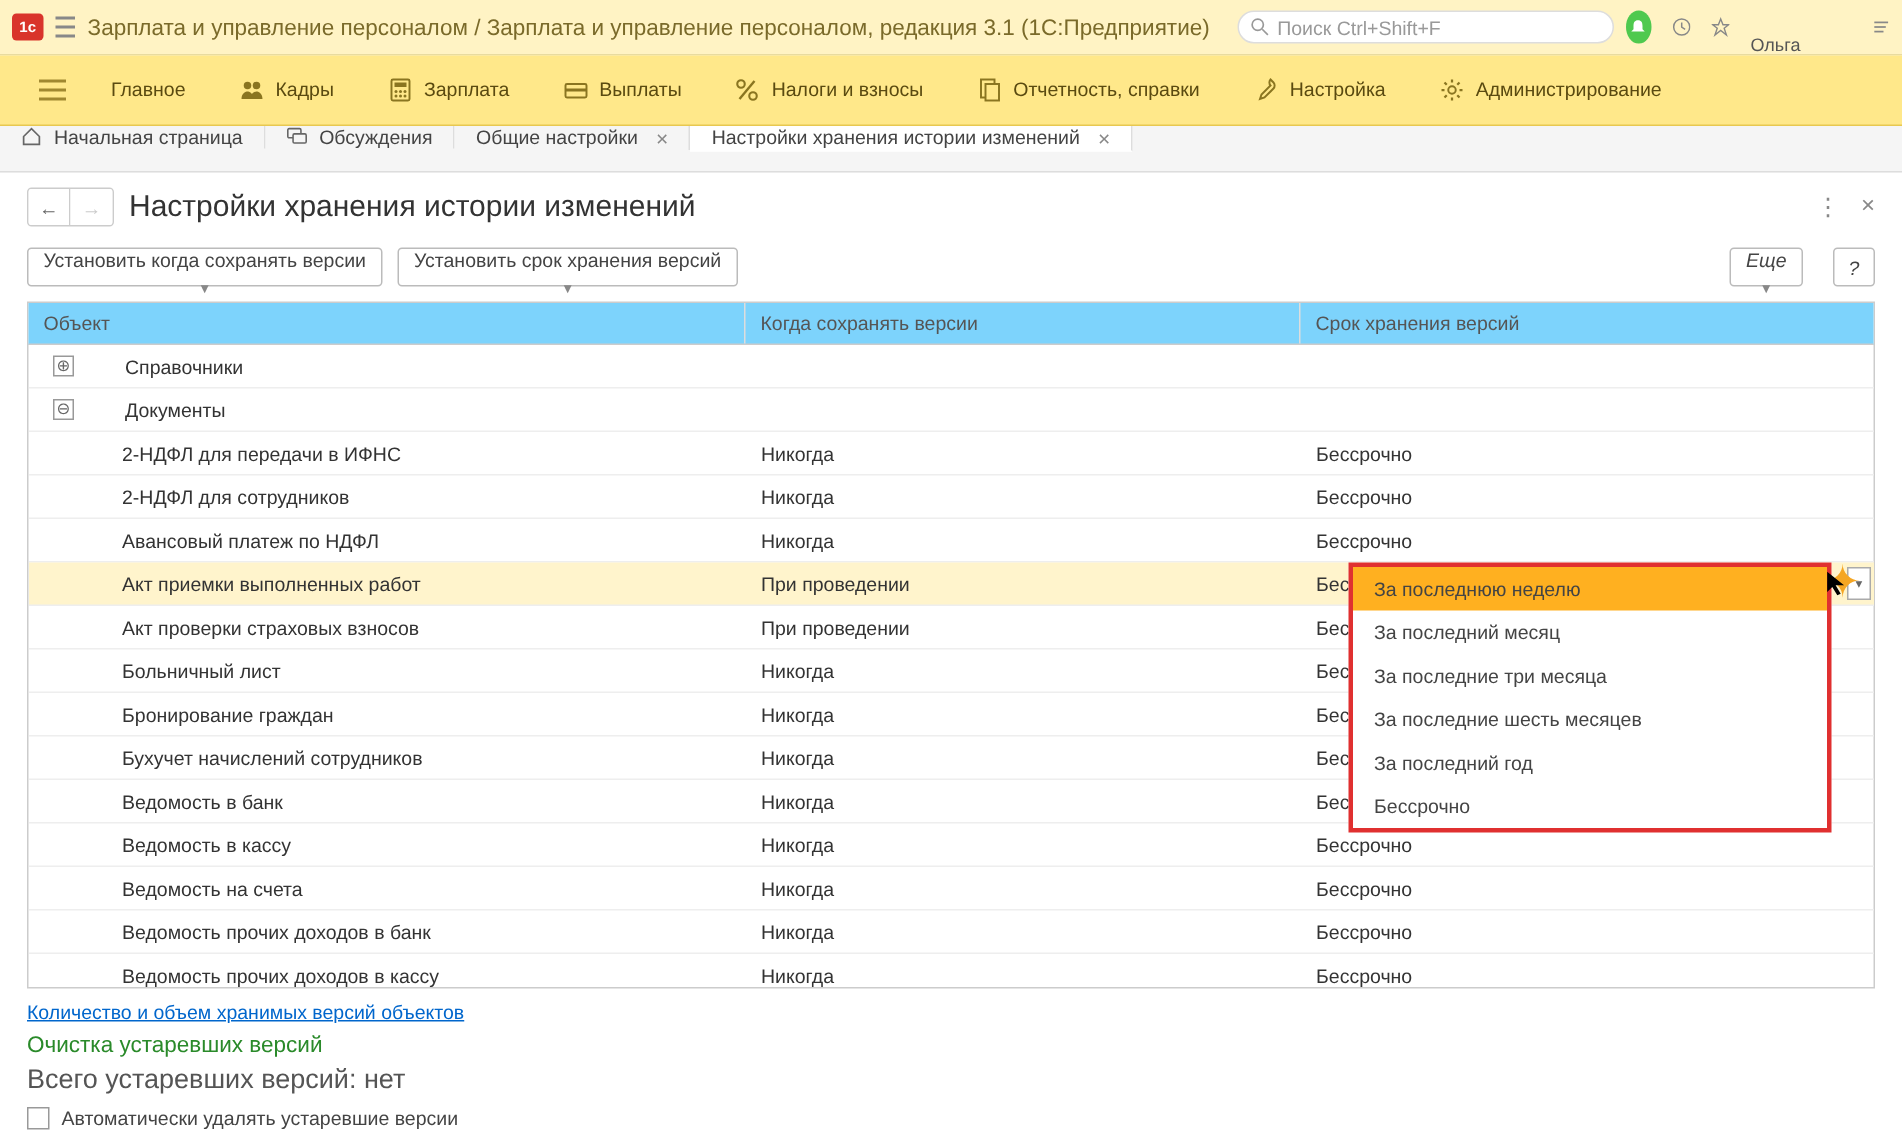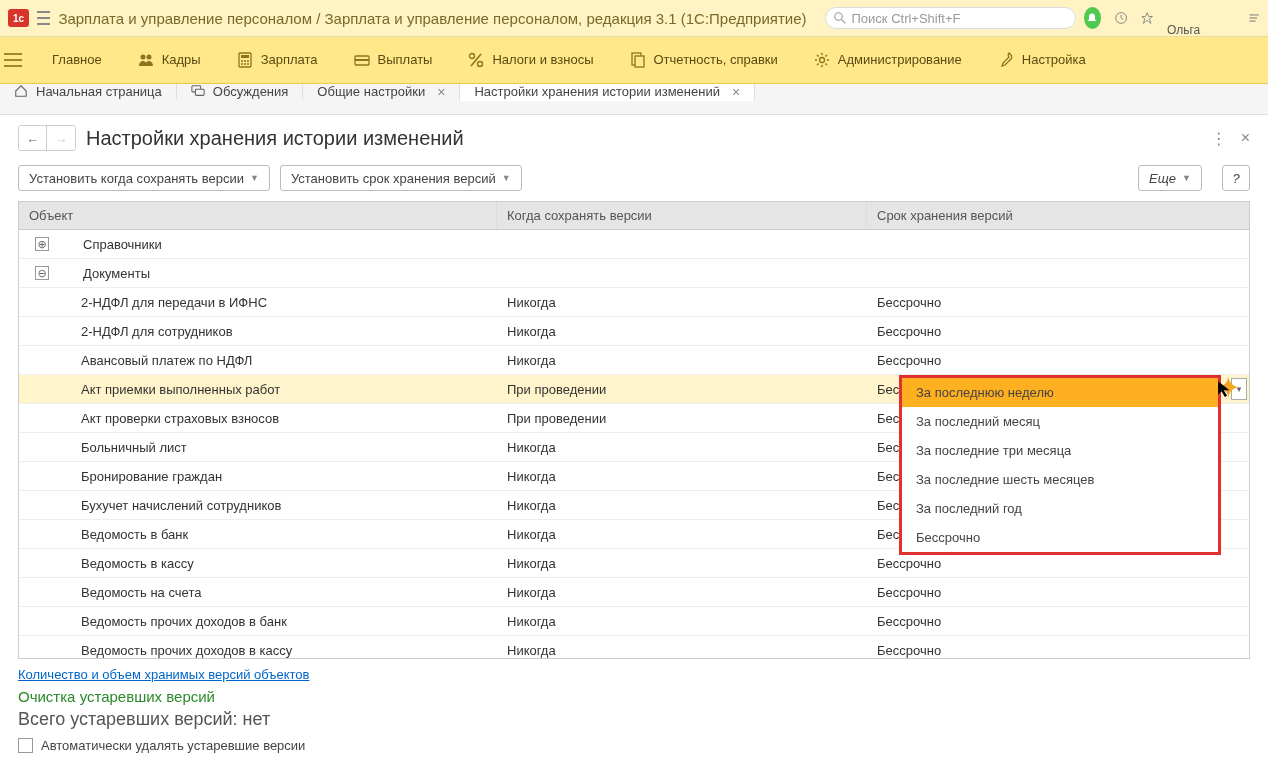--- a/index.html
+++ b/index.html
@@ -13,21 +13,21 @@
 .burger span { height: 2px; background: #888; }
 .title-text { color: #7a6a2a; font-size: 15px; flex-shrink: 0; }
 .search-box { margin-left: 10px; width: 330px; height: 22px; background: #fff; border: 1px solid #ddd; border-radius: 11px; display: flex; align-items: center; padding: 0 8px; gap: 6px; color: #999; }
 .search-icon-svg { width: 12px; height: 12px; }
 .title-right { margin-left: auto; display: flex; align-items: center; gap: 14px; color: #888; }
 .bell { width: 22px; height: 22px; background: #4fc94f; border-radius: 50%; display: flex; align-items: center; justify-content: center; }
 .icon-btn { cursor: pointer; color: #888; }
 .user-name { color: #555; font-size: 12px; margin-top: 37px; }
 
 
-.mainmenu { height: 48px; background: #ffe88a; display: flex; align-items: center; padding: 0 4px; gap: 8px; border-bottom: 1px solid #e8c850; }
+.mainmenu { height: 48px; background: #ffe88a; display: flex; align-items: center; padding: 0 26px; gap: 8px; border-bottom: 1px solid #e8c850; }
 .menu-burger { width: 18px; height: 14px; display: flex; flex-direction: column; justify-content: space-between; margin-right: 8px; cursor: pointer; }
 .menu-burger span { height: 2px; background: #a08830; }
 .menu-item { display: flex; align-items: center; gap: 8px; padding: 0 14px; height: 36px; cursor: pointer; color: #5a4a10; font-size: 13px; }
 .menu-icon { width: 16px; height: 16px; color: #8a7520; }
 
 
 .tabbar { height: 32px; background: #f5f5f5; display: flex; align-items: flex-start; border-bottom: 1px solid #ddd; }
 .tab { display: flex; align-items: center; gap: 8px; padding: 0 14px; border-right: 1px solid #ddd; cursor: pointer; font-size: 13px; color: #444; background: #f5f5f5; }
 .tab.active { background: #fff; border-bottom: 1px solid #fff; margin-bottom: -1px; }
 .tab-close { color: #888; font-size: 14px; cursor: pointer; margin-left: 4px; }
@@ -37,28 +37,28 @@
 .page-header { display: flex; align-items: center; padding: 10px 18px 8px; gap: 10px; }
 .nav-arrows { display: flex; border: 1px solid #ccc; border-radius: 3px; overflow: hidden; }
 .nav-arrow { width: 28px; height: 24px; display: flex; align-items: center; justify-content: center; background: #fff; cursor: pointer; color: #666; border-right: 1px solid #ccc; }
 .nav-arrow:last-child { border-right: none; color: #ccc; }
 .page-title { font-size: 20px; color: #333; }
 .header-right { margin-left: auto; display: flex; align-items: center; gap: 14px; }
 .header-icon { cursor: pointer; color: #888; font-size: 16px; }
 
 
 .toolbar { display: flex; align-items: center; padding: 6px 18px 10px; gap: 10px; }
-.tb-button { height: 26px; padding: 0 10px; border: 1px solid #bbb; border-radius: 3px; background: #fff; display: flex; align-items: center; gap: 6px; cursor: pointer; font-size: 13px; color: #444; }
+.tb-button { height: 26px; padding: 0 10px; border: 1px solid #bbb; border-radius: 3px; background: #fff; display: flex; align-items: center; gap: 6px; cursor: pointer; font-size: 13px; color: #444; flex-direction: column; }
 .tb-button .caret { font-size: 9px; color: #888; }
 .tb-right { margin-left: auto; display: flex; gap: 20px; font-style: italic; }
 .help-btn { width: 28px; justify-content: center; }
 
 
 .table-wrap { margin: 0 18px; border: 1px solid #ccc; position: relative; }
-.table-head { display: flex; background: #e5e5e5; border-bottom: 1px solid #ccc; height: 28px; }
+.table-head { display: flex; background: #7dd3fc; border-bottom: 1px solid #ccc; height: 28px; }
 .th { padding: 6px 10px; font-size: 13px; color: #555; border-right: 1px solid #ddd; }
 .th:last-child { border-right: none; }
 .col1 { width: 478px; }
 .col2 { width: 370px; }
 .col3 { flex: 1; }
 .table-body { height: 428px; overflow-y: auto; position: relative; }
 .tree-row { display: flex; height: 29px; align-items: center; border-bottom: 1px solid #eee; }
 .tree-row.selected { background: #fff4cc; }
 .td { padding: 0 10px; font-size: 13px; color: #333; display: flex; align-items: center; height: 100%; }
 .td.col1 { gap: 6px; }
@@ -172,30 +172,30 @@
       </div>
     <div class="menu-item">
         <svg class="menu-icon" viewBox="0 0 16 16">
           <rect x="2" y="1" width="9" height="12" fill="none" stroke="#8a7520" stroke-width="1.3"></rect>
           <rect x="5" y="4" width="9" height="11" fill="#ffe88a" stroke="#8a7520" stroke-width="1.3"></rect>
         </svg>
         <span>Отчетность, справки</span>
       </div>
     <div class="menu-item">
         <svg class="menu-icon" viewBox="0 0 16 16">
+          <path d="M13 3 C14 4 14 6 13 7 L7 13 L4 14 L5 11 L11 5 C10 4 10 2 11 1 L13 3 Z" fill="none" stroke="#8a7520" stroke-width="1.3"></path>
+        </svg>
+        <span>Настройка</span>
+      </div>
+    <div class="menu-item">
+        <svg class="menu-icon" viewBox="0 0 16 16">
           <circle cx="8" cy="8" r="2.5" fill="none" stroke="#8a7520" stroke-width="1.3"></circle>
           <path d="M8 1 L8 3 M8 13 L8 15 M1 8 L3 8 M13 8 L15 8 M3 3 L4.5 4.5 M11.5 11.5 L13 13 M3 13 L4.5 11.5 M11.5 4.5 L13 3" stroke="#8a7520" stroke-width="1.5"></path>
         </svg>
         <span>Администрирование</span>
-      </div>
-    <div class="menu-item">
-        <svg class="menu-icon" viewBox="0 0 16 16">
-          <path d="M13 3 C14 4 14 6 13 7 L7 13 L4 14 L5 11 L11 5 C10 4 10 2 11 1 L13 3 Z" fill="none" stroke="#8a7520" stroke-width="1.3"></path>
-        </svg>
-        <span>Настройка</span>
       </div>
   </div>
 
   <div class="tabbar">
     <div class="tab">
       <svg class="tab-icon" viewBox="0 0 16 16">
           <path d="M2 8 L8 2 L14 8 L14 14 L2 14 Z" fill="none" stroke="#666" stroke-width="1.3"></path>
         </svg>
       <span>Начальная страница</span>
     </div>

